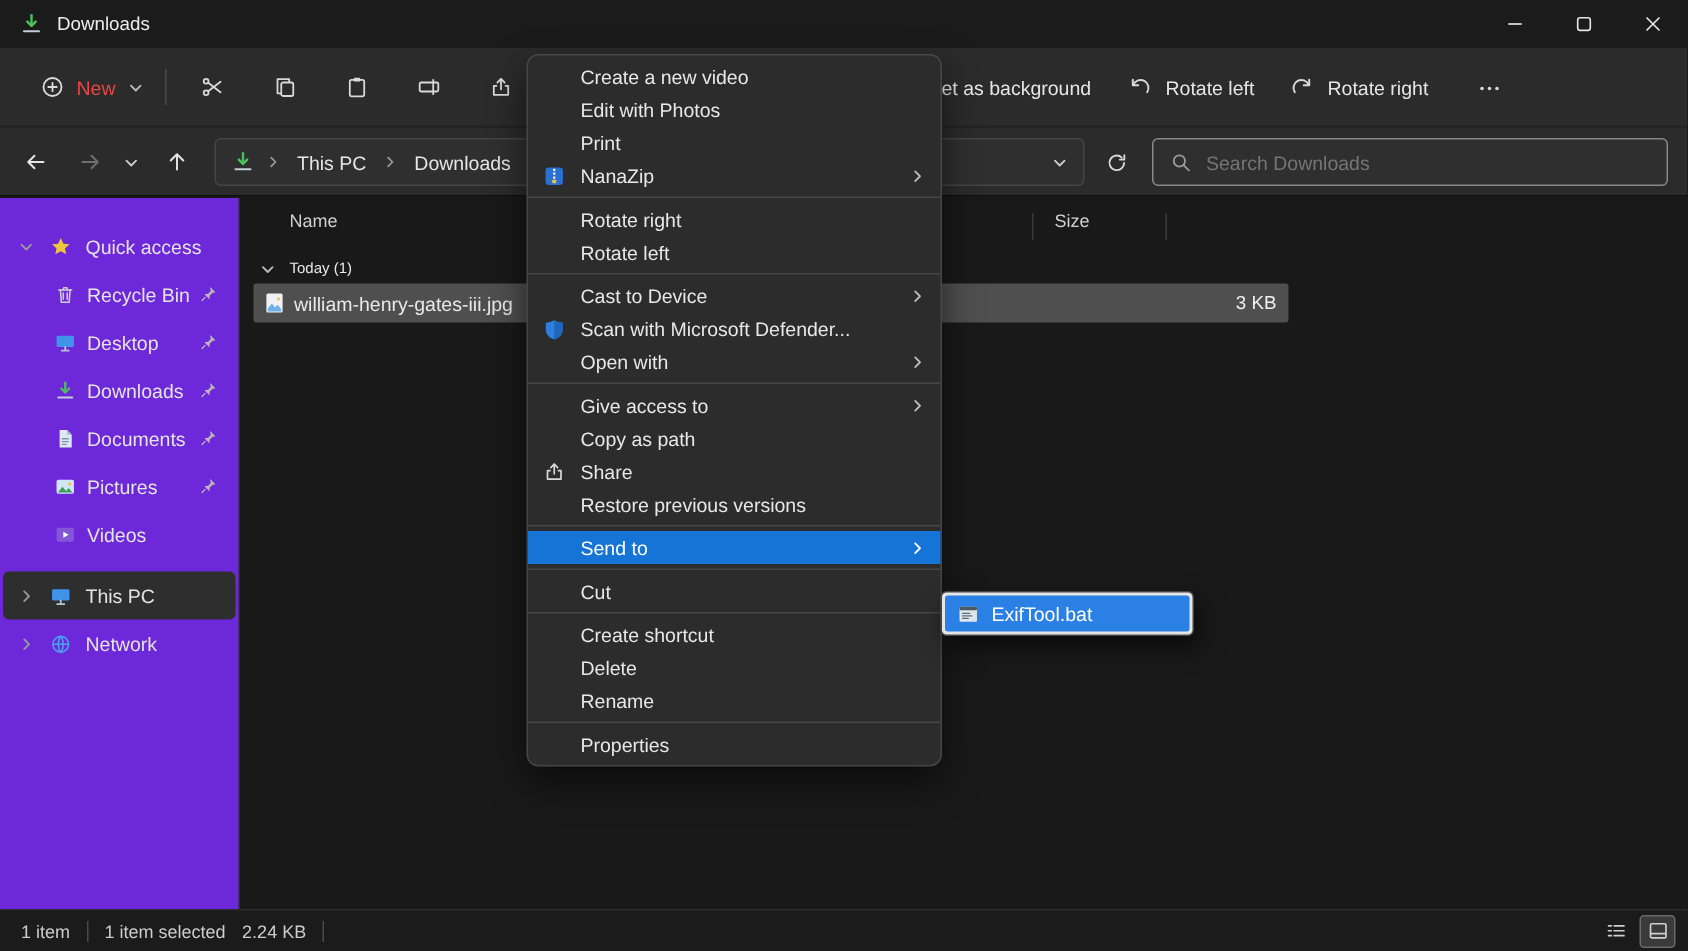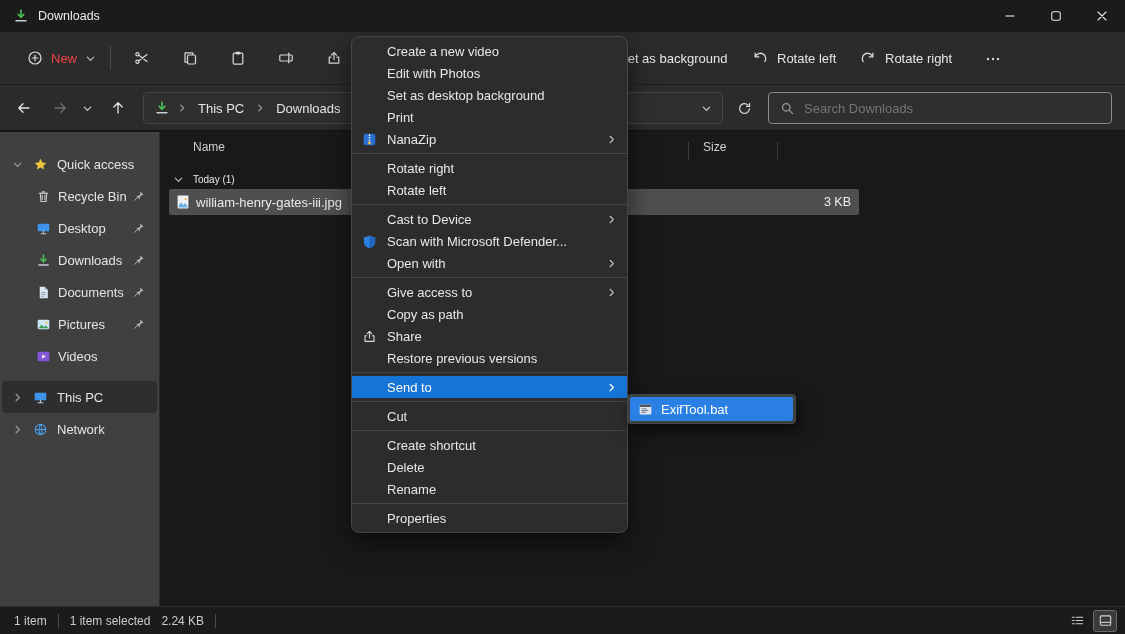--- a/index.html
+++ b/index.html
@@ -32,21 +32,21 @@
   .nav-btn { position:absolute; top:7px; width:32px; height:32px; display:flex; align-items:center; justify-content:center; border-radius:4px; color:#e6e6e6; font-size:16px; }
   .nav-btn.disabled { color:#6f6f6f; }
   .addressbar { position:absolute; left:143px; top:7px; width:580px; height:32px; background:#2f2f2f; border:1px solid #454545; border-radius:4px; display:flex; align-items:center; gap:7px; padding:0 10px; }
   .crumb { color:#e6e6e6; font-size:13px; padding:2px 4px; border-radius:3px; }
   .crumb-chev { color:#9f9f9f; display:flex; }
   .addr-dd { margin-left:auto; color:#cfcfcf; display:flex; }
   .searchbox { position:absolute; left:768px; top:7px; width:344px; height:32px; background:#2f2f2f; border:1px solid #888; border-radius:4px; display:flex; align-items:center; gap:9px; padding:0 11px; color:#9a9a9a; }
   .searchbox input { background:transparent; border:none; outline:none; color:#b5b5b5; font:inherit; width:270px; }
 
   
-  .sidebar { position:absolute; top:132px; left:0; width:160px; bottom:28px; background:#404040; border-right:1px solid #2a2a2a; padding-top:16px; }
+  .sidebar { position:absolute; top:132px; left:0; width:160px; bottom:28px; background:#6d28d9; border-right:1px solid #2a2a2a; padding-top:16px; }
   .side-row { height:32px; display:flex; align-items:center; gap:9px; position:relative; font-size:13px; color:#e4e4e4; margin:0 2px; border-radius:4px; }
   .side-root { padding-left:10px; }
   .side-sub  { padding-left:56px; }
   .side-chev { color:#9a9a9a; display:flex; width:12px; }
   .side-pin  { position:absolute; right:12px; display:flex; }
   .side-row.selected { background:#2e2e2e; }
   .side-gap { height:9px; }
 
   
   .main { position:absolute; left:161px; top:132px; right:0; bottom:28px; }
@@ -68,21 +68,21 @@
   .context-menu { position:absolute; left:351px; top:36px; width:277px; background:#2c2c2c; border:1px solid #464646; border-radius:8px; box-shadow:0 10px 24px rgba(0,0,0,.55); padding:3px 0; z-index:50; }
   .mi { height:22px; display:flex; align-items:center; padding:0 12px 0 35px; position:relative; font-size:13px; color:#e8e8e8; }
   .mi.bold { font-weight:700; }
   .mi-icon { position:absolute; left:10px; display:flex; }
   .mi-arrow { position:absolute; right:10px; display:flex; color:#bdbdbd; }
   .mi.hl { background:var(--accent,#1574d5); color:#ffffff; }
   .mi.hl .mi-arrow { color:#ffffff; }
   .msep { height:1px; background:#464646; margin:3px 0; }
 
   
-  .submenu { position:absolute; left:627px; top:394px; width:169px; background:#404040; border:1px solid #464646; border-radius:4px; box-shadow:4px 7px 16px rgba(0,0,0,.6); padding:2px; z-index:60; }
+  .submenu { position:absolute; left:627px; top:394px; width:169px; background:#e5e5e5; border:1px solid #464646; border-radius:4px; box-shadow:4px 7px 16px rgba(0,0,0,.6); padding:2px; z-index:60; }
   .smi { height:24px; display:flex; align-items:center; gap:8px; padding:0 8px; background:var(--submenu-accent,#2a80e4); color:#ffffff; border-radius:2px; font-size:13px; }
 </style>
 </head>
 <body>
 
 <div class="titlebar">
   <div class="title-left">
     <span class="icon">
       <svg width="16" height="16" viewBox="0 0 16 16" fill="none">
           <g stroke="#4cc25a" stroke-width="1.6" stroke-linecap="round" stroke-linejoin="round">
@@ -464,23 +464,20 @@
 </div>
 
 <div class="context-menu">
   <div class="mi">
       <span>Create a new video</span>
     </div>
   <div class="mi">
       <span>Edit with Photos</span>
     </div>
   <div class="mi">
-      <span>Set as desktop background</span>
-    </div>
-  <div class="mi">
       <span>Print</span>
     </div>
   <div class="mi">
     <span class="mi-icon">
       <svg width="15" height="15" viewBox="0 0 16 16">
           <rect x="1.8" y="1.8" width="12.4" height="12.4" rx="2.4" fill="#2a6fd2"></rect>
           <path d="M8 2.6v1.6M8 5.4v1.6M8 8.2v1.6" stroke="#ffffff" stroke-width="1.5"></path>
           <rect x="6.6" y="10.4" width="2.8" height="2.6" rx="0.5" fill="#f2c23c"></rect>
         </svg>
     </span>

